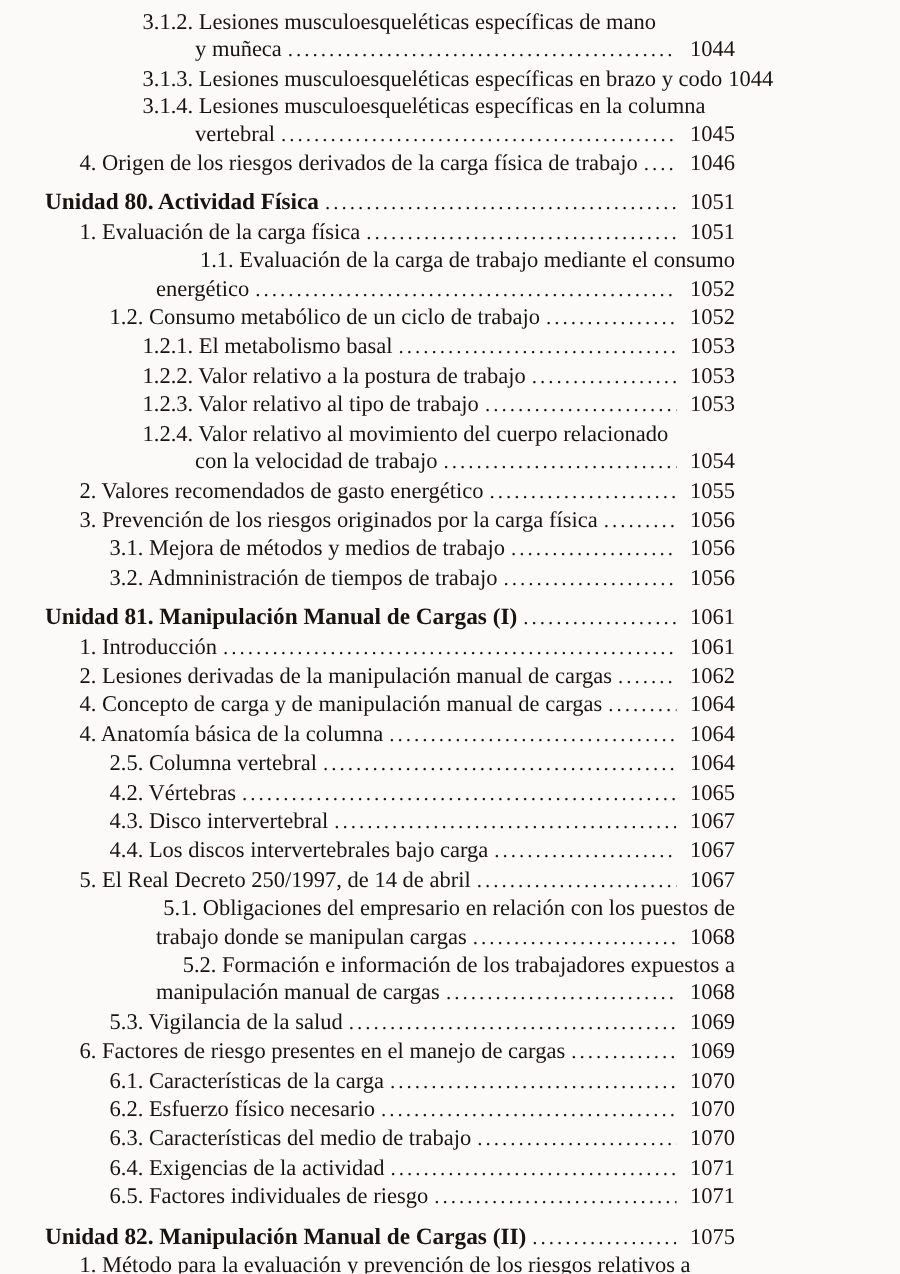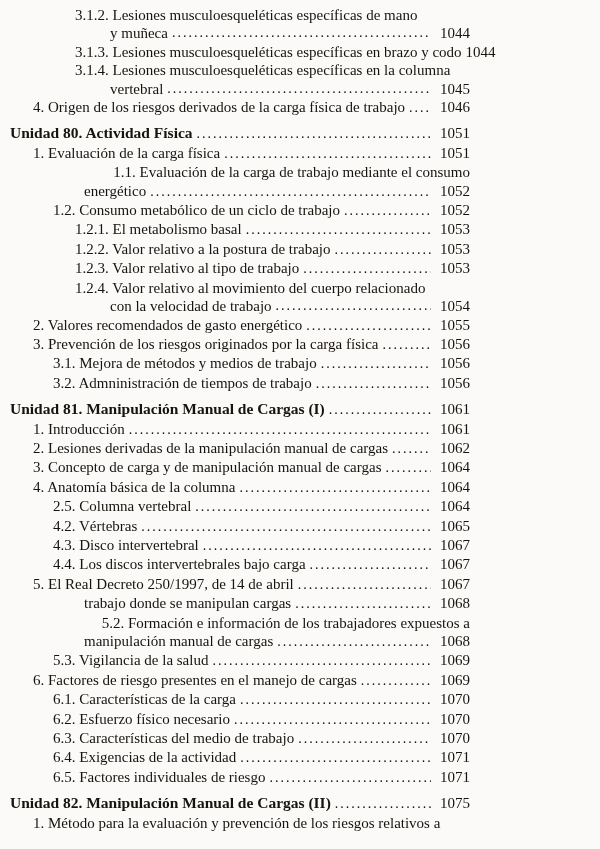--- a/index.html
+++ b/index.html
@@ -12,39 +12,40 @@
     background: #fbfaf8;
     color: #17130e;
     font-family: "Liberation Serif", serif;
     overflow: hidden;
   }
   .page {
     box-sizing: border-box;
     width: 495px;
     height: 849px;
     padding: 6px 25px 10px 10px;
+    margin-left: 20px;
   }
   .row {
     display: flex;
     align-items: baseline;
     font-size: 15px;
     line-height: 18.4px;
   }
   .row.unit {
     font-weight: bold;
     font-size: 15.5px;
     margin-top: 7px;
   }
   
   .unit { margin-left: 0px; justify-content: space-between;   }
   .l1   { margin-left: 23px;  }
   .l2   { margin-left: 43px; justify-content: flex-end;  }
   .l2c  { margin-left: 74px;  }
   .l3   { margin-left: 65px;  }
-  .l3c  { margin-left: 100px; align-items: flex-end; }
+  .l3c  { margin-left: 100px; }
   .t {
     white-space: nowrap;
     flex: none;
   }
   .leader {
     flex: 1 1 auto;
     overflow: hidden;
     white-space: nowrap;
     letter-spacing: 2px;
     margin: 0 5px 0 4px;
@@ -170,21 +171,21 @@
         <span class="t">1. Introducción</span>
         <span class="leader">........................................................................................................................................................................................................</span>
         <span class="pg">1061</span>
       </div>
       <div class="row l1">
         <span class="t">2. Lesiones derivadas de la manipulación manual de cargas</span>
         <span class="leader">........................................................................................................................................................................................................</span>
         <span class="pg">1062</span>
       </div>
       <div class="row l1">
-        <span class="t">3. Concepto de carga y de manipulación manual de cargas</span>
+        <span class="t">4. Concepto de carga y de manipulación manual de cargas</span>
         <span class="leader">........................................................................................................................................................................................................</span>
         <span class="pg">1064</span>
       </div>
       <div class="row l1">
         <span class="t">4. Anatomía básica de la columna</span>
         <span class="leader">........................................................................................................................................................................................................</span>
         <span class="pg">1064</span>
       </div>
       <div class="row l2">
         <span class="t">2.5. Columna vertebral</span>
@@ -203,20 +204,23 @@
       </div>
       <div class="row l2">
         <span class="t">4.4. Los discos intervertebrales bajo carga</span>
         <span class="leader">........................................................................................................................................................................................................</span>
         <span class="pg">1067</span>
       </div>
       <div class="row l1">
         <span class="t">5. El Real Decreto 250/1997, de 14 de abril</span>
         <span class="leader">........................................................................................................................................................................................................</span>
         <span class="pg">1067</span>
+      </div>
+      <div class="row l2">
+        <span class="t">5.1. Obligaciones del empresario en relación con los puestos de</span>
       </div>
       <div class="row l2c">
         <span class="t">trabajo donde se manipulan cargas</span>
         <span class="leader">........................................................................................................................................................................................................</span>
         <span class="pg">1068</span>
       </div>
       <div class="row l2">
         <span class="t">5.2. Formación e información de los trabajadores expuestos a</span>
       </div>
       <div class="row l2c">

